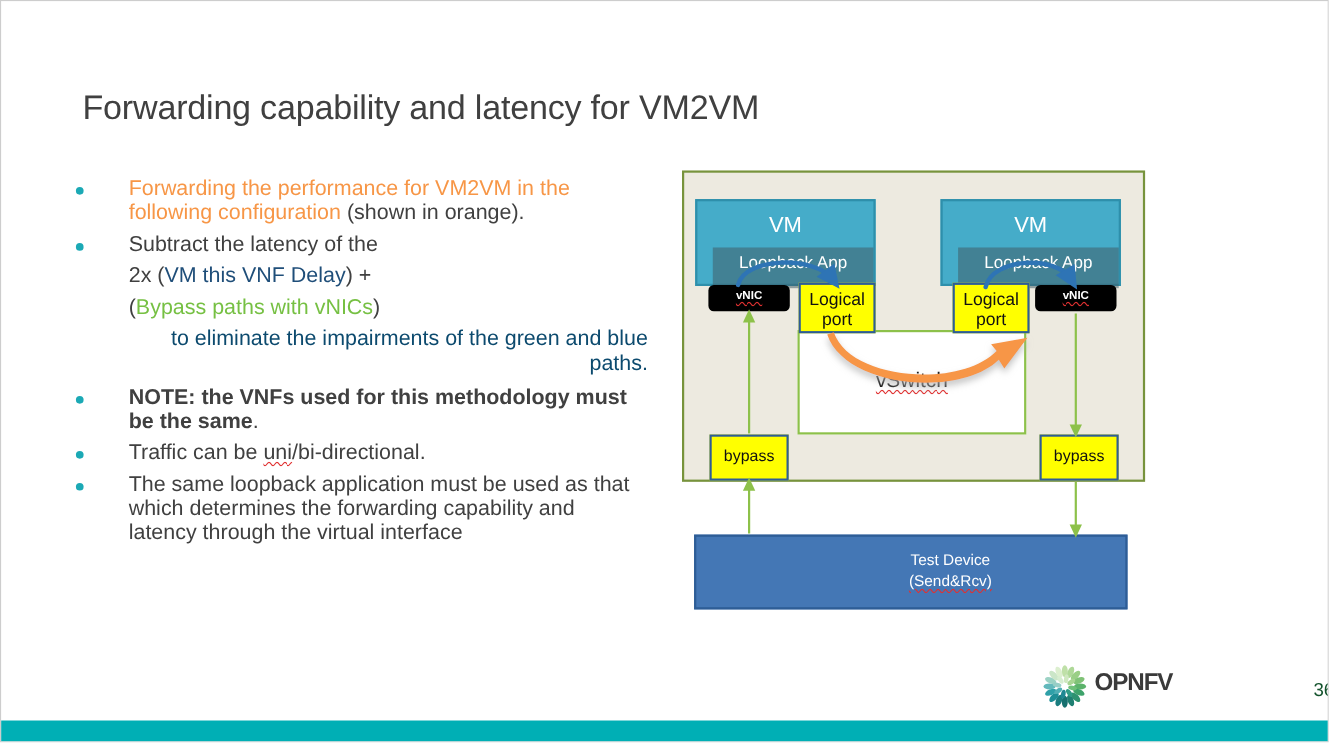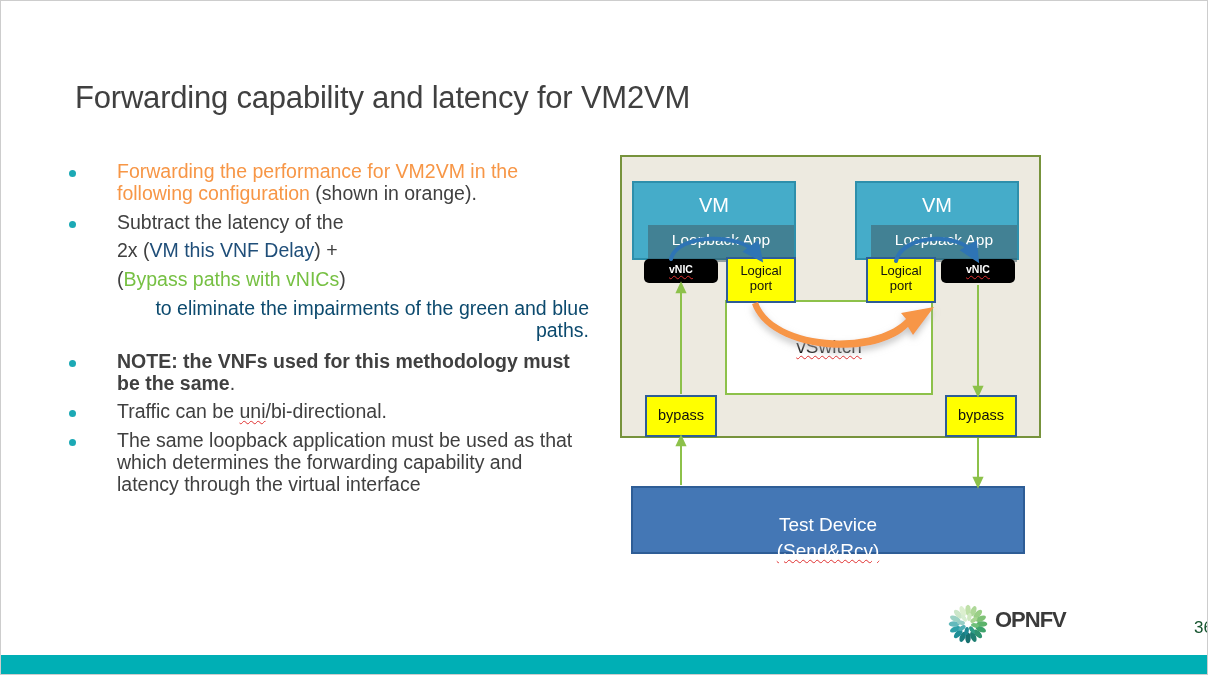--- a/index.html
+++ b/index.html
@@ -204,21 +204,21 @@
     box-sizing: border-box;
   }
   .lport-box.left  { left: 125px; }
   .lport-box.right { left: 265px; }
   .lport-label {
     position: absolute;
     left: 0;
     top: 5px;
     width: 100%;
     text-align: center;
-    font-size: 13px;
+    font-size: 16px;
     color: #111111;
     line-height: 1.15;
   }
 
   .bypass-box {
     position: absolute;
     top: 254px;
     width: 72px;
     height: 42px;
     background: #FFFF00;
@@ -243,26 +243,27 @@
     top: 345px;
     width: 394px;
     height: 68px;
     background: #4477B5;
     border: 2px solid #2E5D96;
     box-sizing: border-box;
   }
   .testdev-label {
     position: absolute;
     left: 0;
-    top: 24px;
+    top: 12px;
     width: 100%;
     text-align: center;
     color: #ffffff;
-    font-size: 19px;
+    font-size: 14px;
     line-height: 1.35;
+    padding-left: 36px;
   }
 
   .diagram svg.overlay {
     position: absolute;
     left: 0;
     top: 0;
     width: 470px;
     height: 430px;
     pointer-events: none;
   }

